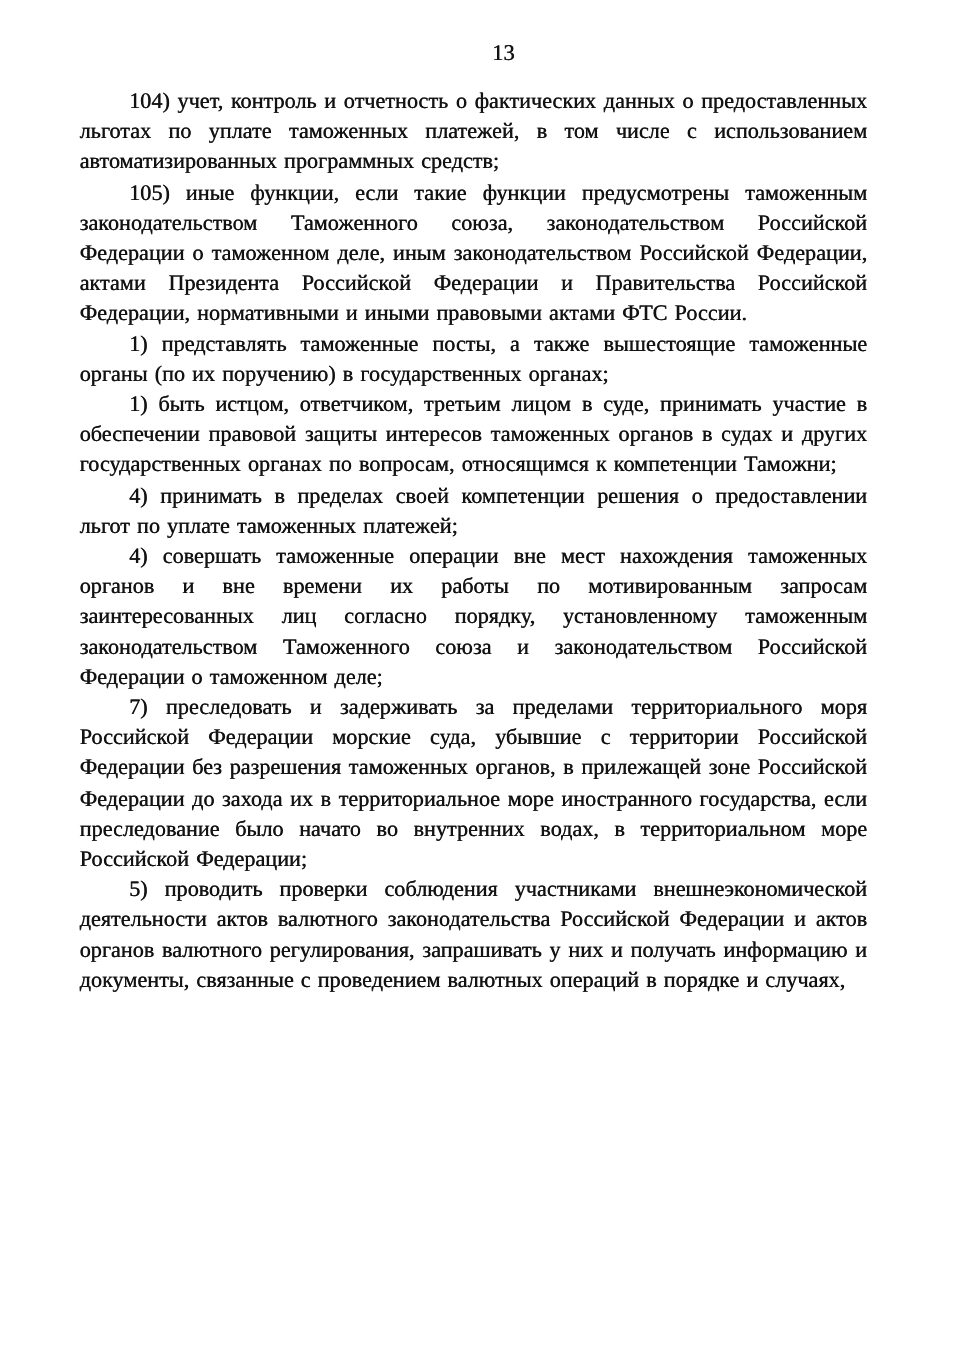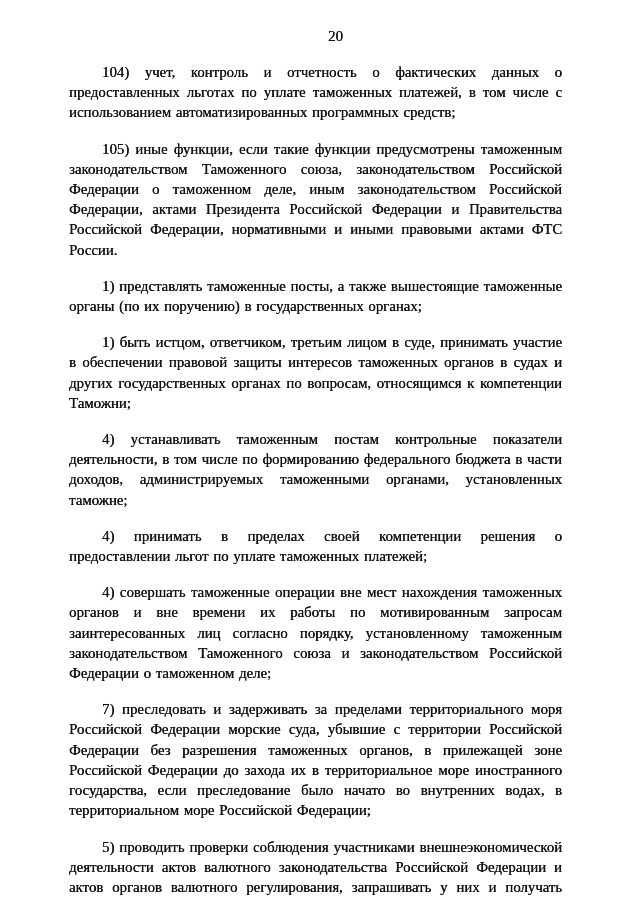--- a/index.html
+++ b/index.html
@@ -20,39 +20,38 @@
     }
     .page-number {
       text-align: center;
       padding-left: 40px;      
       font-size: 15px;
       line-height: 20px;
       margin-bottom: 12px;
       text-shadow: 0.3px 0 0 #131313;
     }
     .body-text p {
-      margin: 16px;
+      margin: 0;
       font-size: 14.8px;
       line-height: 20.2px;
       text-align: justify;
       text-indent: 33px;
       text-shadow: 0.3px 0 0 #131313; 
       word-spacing: 1px;
     }
   </style>
 </head>
 <body>
 
 <div class="page">
-  <div class="page-number">20</div>
+  <div class="page-number">13</div>
 
   <div class="body-text">
     <p>104) учет, контроль и отчетность о фактических данных о предоставленных льготах по уплате таможенных платежей, в том числе с использованием автоматизированных программных средств;</p>
     <p>105) иные функции, если такие функции предусмотрены таможенным законодательством Таможенного союза, законодательством Российской Федерации о таможенном деле, иным законодательством Российской Федерации, актами Президента Российской Федерации и Правительства Российской Федерации, нормативными и иными правовыми актами ФТС России.</p>
     <p>1) представлять таможенные посты, а также вышестоящие таможенные органы (по их поручению) в государственных органах;</p>
     <p>1) быть истцом, ответчиком, третьим лицом в суде, принимать участие в обеспечении правовой защиты интересов таможенных органов в судах и других государственных органах по вопросам, относящимся к компетенции Таможни;</p>
-    <p>4) устанавливать таможенным постам контрольные показатели деятельности, в том числе по формированию федерального бюджета в части доходов, администрируемых таможенными органами, установленных таможне;</p>
     <p>4) принимать в пределах своей компетенции решения о предоставлении льгот по уплате таможенных платежей;</p>
     <p>4) совершать таможенные операции вне мест нахождения таможенных органов и вне времени их работы по мотивированным запросам заинтересованных лиц согласно порядку, установленному таможенным законодательством Таможенного союза и законодательством Российской Федерации о таможенном деле;</p>
     <p>7) преследовать и задерживать за пределами территориального моря Российской Федерации морские суда, убывшие с территории Российской Федерации без разрешения таможенных органов, в прилежащей зоне Российской Федерации до захода их в территориальное море иностранного государства, если преследование было начато во внутренних водах, в территориальном море Российской Федерации;</p>
     <p>5) проводить проверки соблюдения участниками внешнеэкономической деятельности актов валютного законодательства Российской Федерации и актов органов валютного регулирования, запрашивать у них и получать информацию и документы, связанные с проведением валютных операций в порядке и случаях,</p>
   </div>
 </div>
 
 </body></html>

